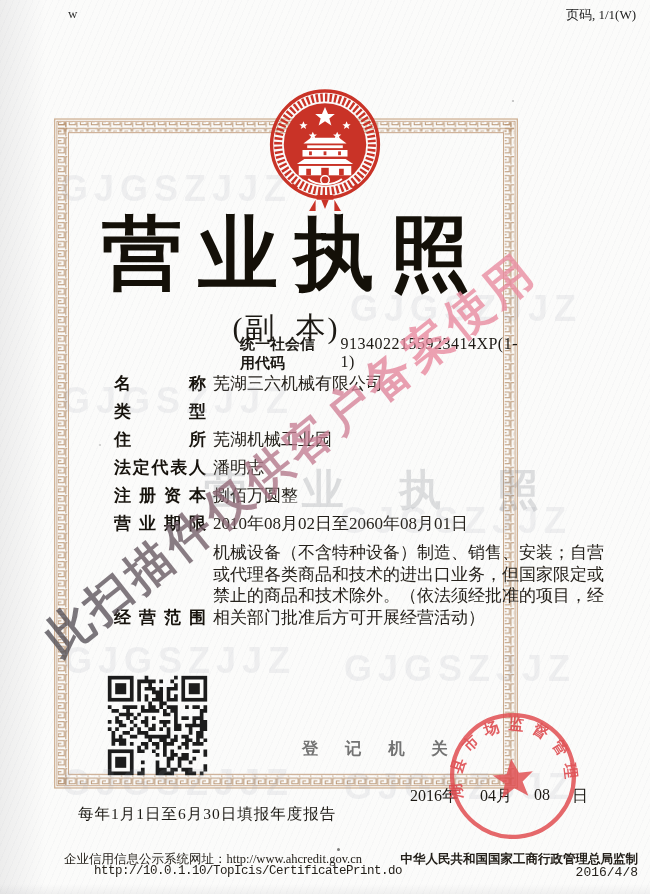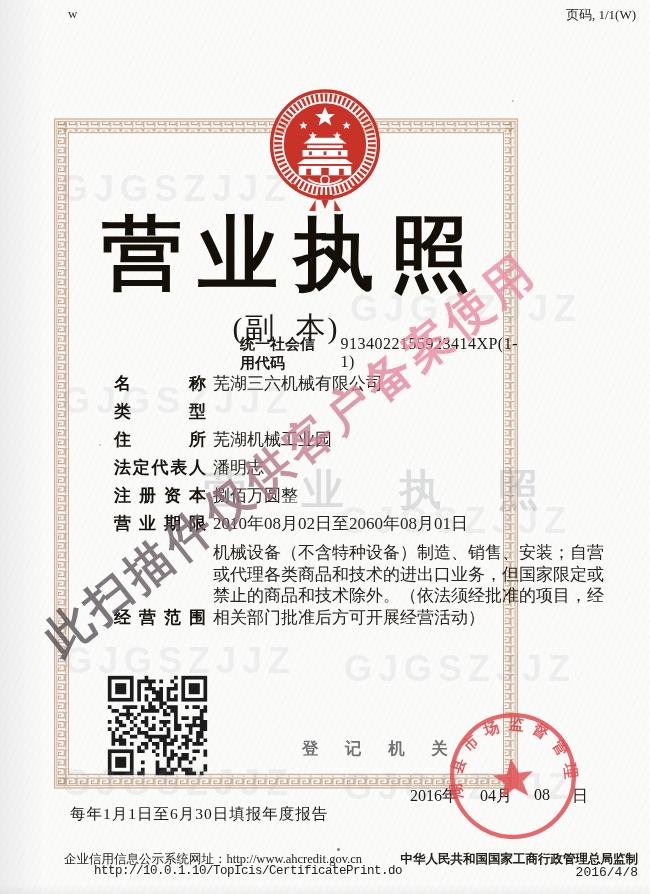--- a/index.html
+++ b/index.html
@@ -38,21 +38,21 @@
   .f-value{margin-left:7px;font-size:17px;color:#26221c;white-space:pre;}
   .scope-lines .f-line{font-size:17px;line-height:21.5px;color:#26221c;white-space:pre;}
 
   .qr{position:absolute;left:52px;top:612px;width:103px;height:103px;}
 
   .reg-auth{position:absolute;left:248px;top:676px;
          font-family:"Liberation Sans","DejaVu Sans",sans-serif;font-weight:600;
          font-size:16.5px;letter-spacing:11px;color:#737373;white-space:pre;}
   .issue-date{position:absolute;left:356px;top:724px;display:flex;gap:22px;
          font-size:16px;color:#1c1914;white-space:pre;z-index:3;}
-  .annual-note{position:absolute;left:16px;top:742px;font-size:15.5px;color:#1c1914;letter-spacing:1px;}
+  .annual-note{position:absolute;left:24px;top:742px;font-size:15.5px;color:#1c1914;letter-spacing:1px;}
 
   .seal{position:absolute;left:334px;top:581px;width:142px;height:142px;z-index:6;
         opacity:0.9;transform:rotate(-6deg);}
   
   .seal{left:388px;top:643px;}
 
   .footer-site{position:absolute;left:64px;top:851px;font-size:12.5px;color:#24201a;}
   .footer-print-url{position:absolute;left:94px;top:864px;font-size:12.5px;color:#24201a;
         font-family:"Liberation Mono","DejaVu Sans Mono",monospace;letter-spacing:-0.5px;}
   .footer-issuer{position:absolute;right:12px;top:851px;font-size:12.5px;color:#24201a;

